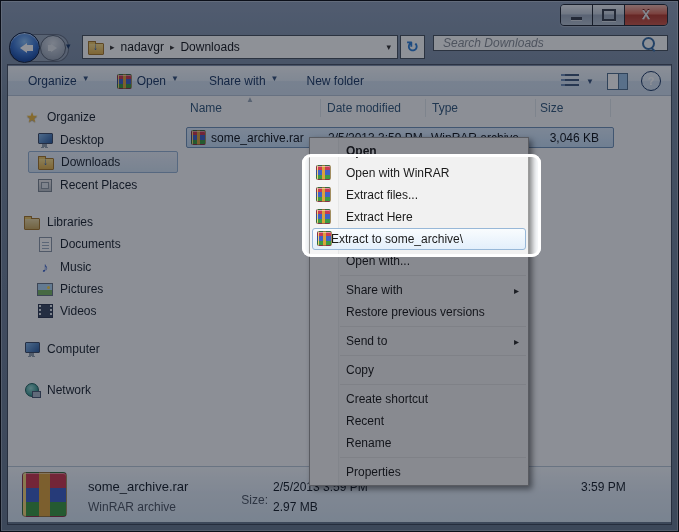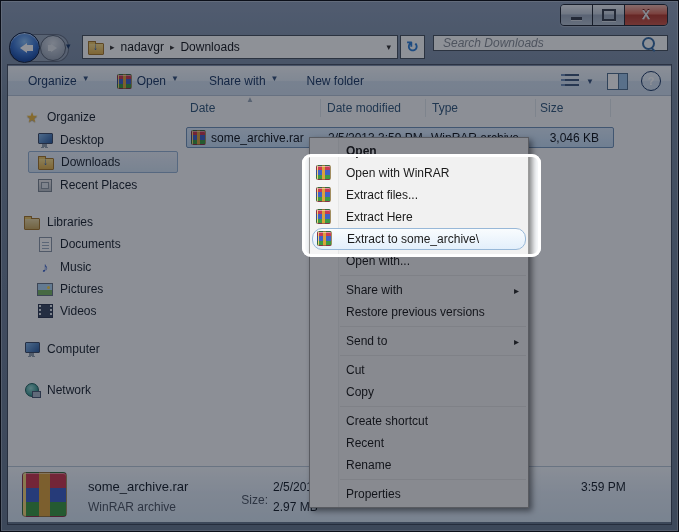--- a/index.html
+++ b/index.html
@@ -141,21 +141,21 @@
 
   
   .ctx-menu{position:absolute;left:309px;top:137px;width:220px;z-index:30;box-sizing:border-box;
             border:1px solid #9b9b9b;padding:2px 0;
             background:linear-gradient(90deg,#f4f4f4 0 28px,#e6e7e7 28px 29px,#f1f1f1 29px);
             box-shadow:3px 3px 6px rgba(0,0,0,.5);}
   .mi{height:22px;display:flex;align-items:center;padding-left:36px;position:relative;color:#1b1b1b;cursor:default;}
   .mi.bold{font-weight:700;}
   .mi .winrar.small{position:absolute;left:6px;top:3px;}
   .mi .sub-arrow{position:absolute;right:9px;font-size:10px;color:#2c2c2c;}
-  .mi.hover{margin:0 2px;padding-left:34px;border:1px solid #98b8d8;border-radius:10px;box-sizing:border-box;
+  .mi.hover{margin:0 2px;padding-left:18px;border:1px solid #98b8d8;border-radius:3px;box-sizing:border-box;
             background:linear-gradient(180deg,#f9fcfe,#e3effb);}
   .mi.hover .winrar.small{left:4px;top:2px;}
   .m-sep{height:1px;background:#e0e0e0;margin:3px 2px 3px 30px;}
 
   
   .spotlight{position:absolute;left:302px;top:154px;width:233px;height:97px;z-index:60;
              border:3px solid #ffffff;border-radius:9px;pointer-events:none;
              box-shadow:0 0 0 2000px rgba(8,14,26,0.45);}
 </style>
 </head>
@@ -293,21 +293,21 @@
   <div class="side-item group" style="top:283px">
     <div class="icon16">
         <div class="globe"></div>
       </div>
     <span>Network</span>
   </div>
 
   <div class="filelist">
     <span class="sort-glyph">▲</span>
     <div class="col-head" style="left:6px">
-        <span>Date</span>
+        <span>Name</span>
       </div>
     <div class="col-head" style="left:143px">
         <span>Date modified</span>
       </div>
     <div class="col-head" style="left:248px">
         <span>Type</span>
       </div>
     <div class="col-head" style="left:356px">
         <span>Size</span>
       </div>
@@ -367,23 +367,20 @@
   <div class="mi">
       <span>Restore previous versions</span>
     </div>
   <div class="m-sep"></div>
   <div class="mi">
       <span>Send to</span>
     <span class="sub-arrow">▸</span>
     </div>
   <div class="m-sep"></div>
   <div class="mi">
-      <span>Cut</span>
-    </div>
-  <div class="mi">
       <span>Copy</span>
     </div>
   <div class="m-sep"></div>
   <div class="mi">
       <span>Create shortcut</span>
     </div>
   <div class="mi">
       <span>Recent</span>
     </div>
   <div class="mi">

